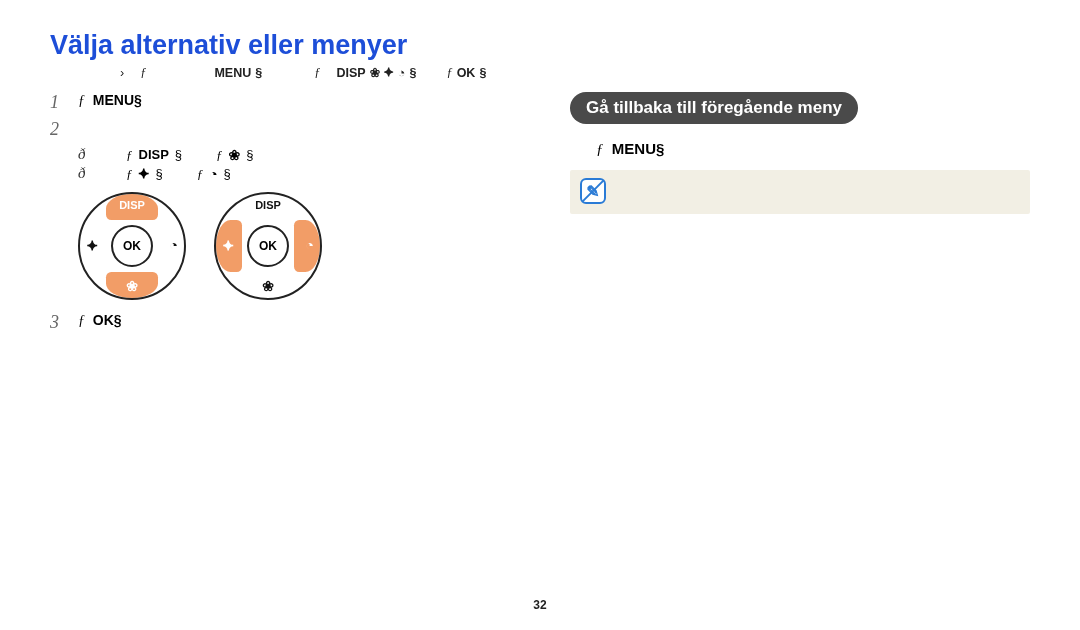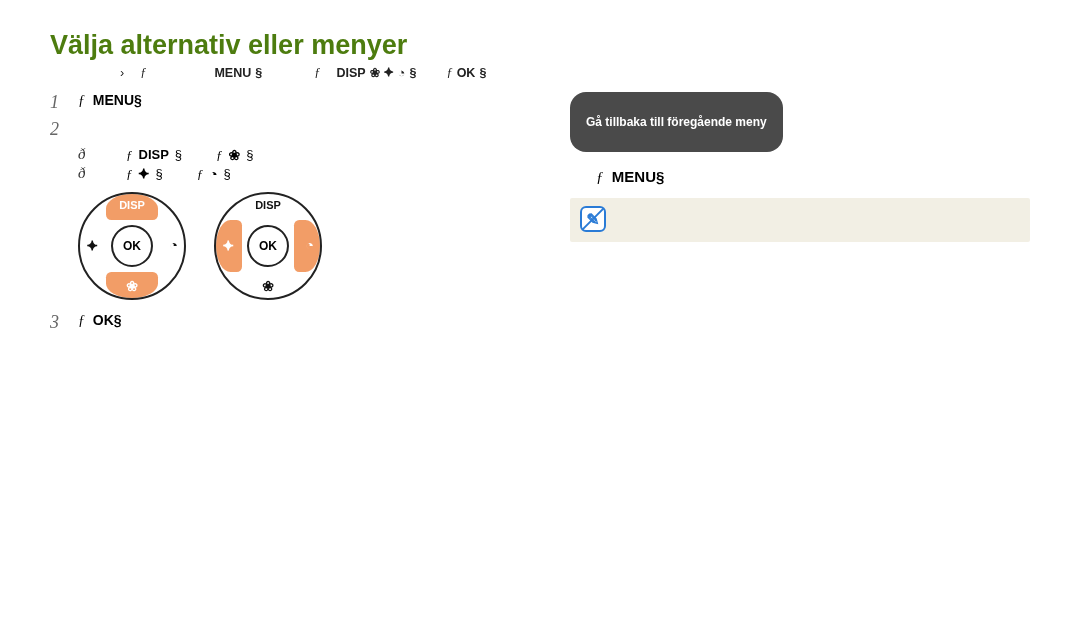--- a/index.html
+++ b/index.html
@@ -1,18 +1,18 @@
 <!DOCTYPE html>
 <html><head>
 <meta charset="utf-8">
 <style>
   * { margin: 0; padding: 0; box-sizing: border-box; }
   html, body { width: 1080px; height: 630px; background: #fff; font-family: Arial, Helvetica, sans-serif; }
   .page { position: relative; width: 1080px; height: 630px; padding: 30px 50px 0 50px; }
-  .title { color: #4d7c0f; font-size: 27px; font-weight: bold; margin-bottom: 4px; }
+  .title { color: #1d4ed8; font-size: 27px; font-weight: bold; margin-bottom: 4px; }
   .subtitle { font-size: 12.5px; font-weight: bold; color: #222; margin-left: 70px; margin-top: 2px; display: flex; align-items: center; gap: 4px; }
   .subtitle .dot { font-weight: normal; margin-right: 12px; }
   .columns { display: flex; gap: 20px; margin-top: 12px; }
   .left-col { width: 500px; }
   .right-col { flex: 1; }
   .step { display: flex; align-items: flex-start; margin-bottom: 6px; }
   .step-num { width: 28px; font-style: italic; font-size: 18px; color: #666; font-family: Georgia, serif; }
   .step-body { font-size: 14px; font-weight: bold; }
   .step-body .f { font-style: italic; font-family: Georgia, serif; font-weight: normal; }
   .step2-lines { margin-left: 28px; font-size: 13px; }
@@ -25,21 +25,21 @@
   .dial-inner { position: absolute; inset: 33px; border: 2.5px solid #222; border-radius: 50%; display:flex; align-items:center; justify-content:center; font-size:12px; font-weight:bold; }
   .seg { position: absolute; font-size: 11px; font-weight: bold; color:#111; text-align:center; line-height:1; }
   .seg-top { top: 8px; left: 0; right: 0; }
   .seg-bottom { bottom: 7px; left: 0; right: 0; font-size: 14px; }
   .seg-left { left: 9px; top: 46px; font-size: 14px; }
   .seg-right { right: 8px; top: 46px; font-size: 14px; }
   .hi-top { position:absolute; top:2px; left:28px; right:28px; height:26px; background:#f1955a; border-radius: 50px 50px 10px 10px / 28px 28px 10px 10px; opacity:.92; }
   .hi-bottom { position:absolute; bottom:2px; left:28px; right:28px; height:26px; background:#f1955a; border-radius: 10px 10px 50px 50px / 10px 10px 28px 28px; opacity:.92; }
   .hi-left { position:absolute; left:2px; top:28px; bottom:28px; width:26px; background:#f1955a; border-radius: 28px 10px 10px 28px / 50px 10px 10px 50px; opacity:.92;}
   .hi-right { position:absolute; right:2px; top:28px; bottom:28px; width:26px; background:#f1955a; border-radius: 10px 28px 28px 10px / 10px 50px 50px 10px; opacity:.92;}
-  .badge-dark { display:inline-block; background:#4a4a4a; color:#fff; font-size:12px; font-weight:bold; padding:23px 16px; border-radius: 16px; }
+  .badge-dark { display:inline-block; background:#4a4a4a; color:#fff; font-size:17px; font-weight:bold; padding:6px 16px; border-radius: 16px; }
   .right-menu { margin-top: 16px; margin-left: 26px; font-size:15px; font-weight:bold; }
   .right-menu .f { font-style: italic; font-family: Georgia, serif; font-weight: normal; }
   .note-box { margin-top: 12px; background:#f2efe4; border-radius: 2px; padding: 10px 14px 10px 50px; position:relative; min-height:44px; }
   .note-icon { position:absolute; left:10px; top:8px; width:26px; height:26px; border:2px solid #2a7bd6; border-radius:6px; display:flex; align-items:center; justify-content:center; color:#2a7bd6; font-weight:bold; font-size:16px; background:#fff; }
   .note-icon::before { content:""; position:absolute; width:2px; height:30px; background:#2a7bd6; transform:rotate(45deg); }
   .note-icon span { position:relative; }
   .note-text { font-size:12.5px; font-weight:bold; }
   .note-text .f { font-style: italic; font-family: Georgia, serif; font-weight: normal; }
   .page-num { position:absolute; bottom: 18px; left:0; right:0; text-align:center; font-size:12px; font-weight:bold; color:#222; }
 </style>
@@ -151,13 +151,14 @@
         <span>MENU</span><span>§</span>
       </div>
       <div class="note-box">
         <div class="note-icon">
             <span>✎</span>
           </div>
       </div>
     </div>
   </div>
 
+  <div class="page-num">32</div>
 </div>
 
 </body></html>

